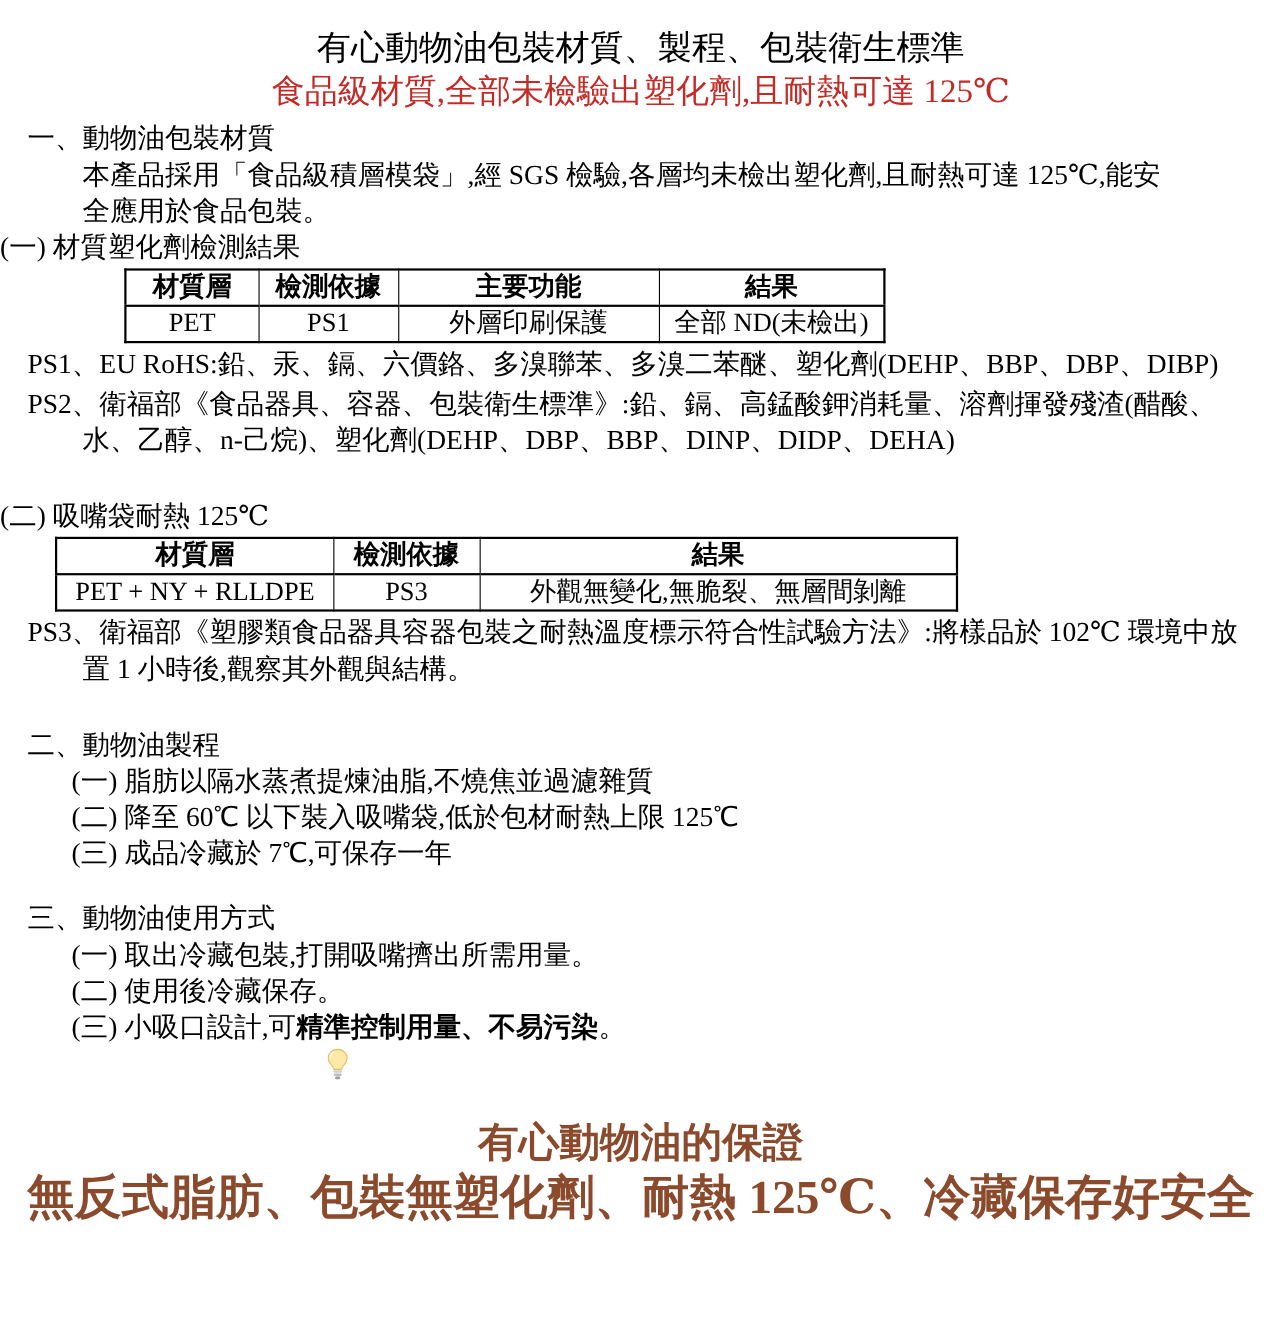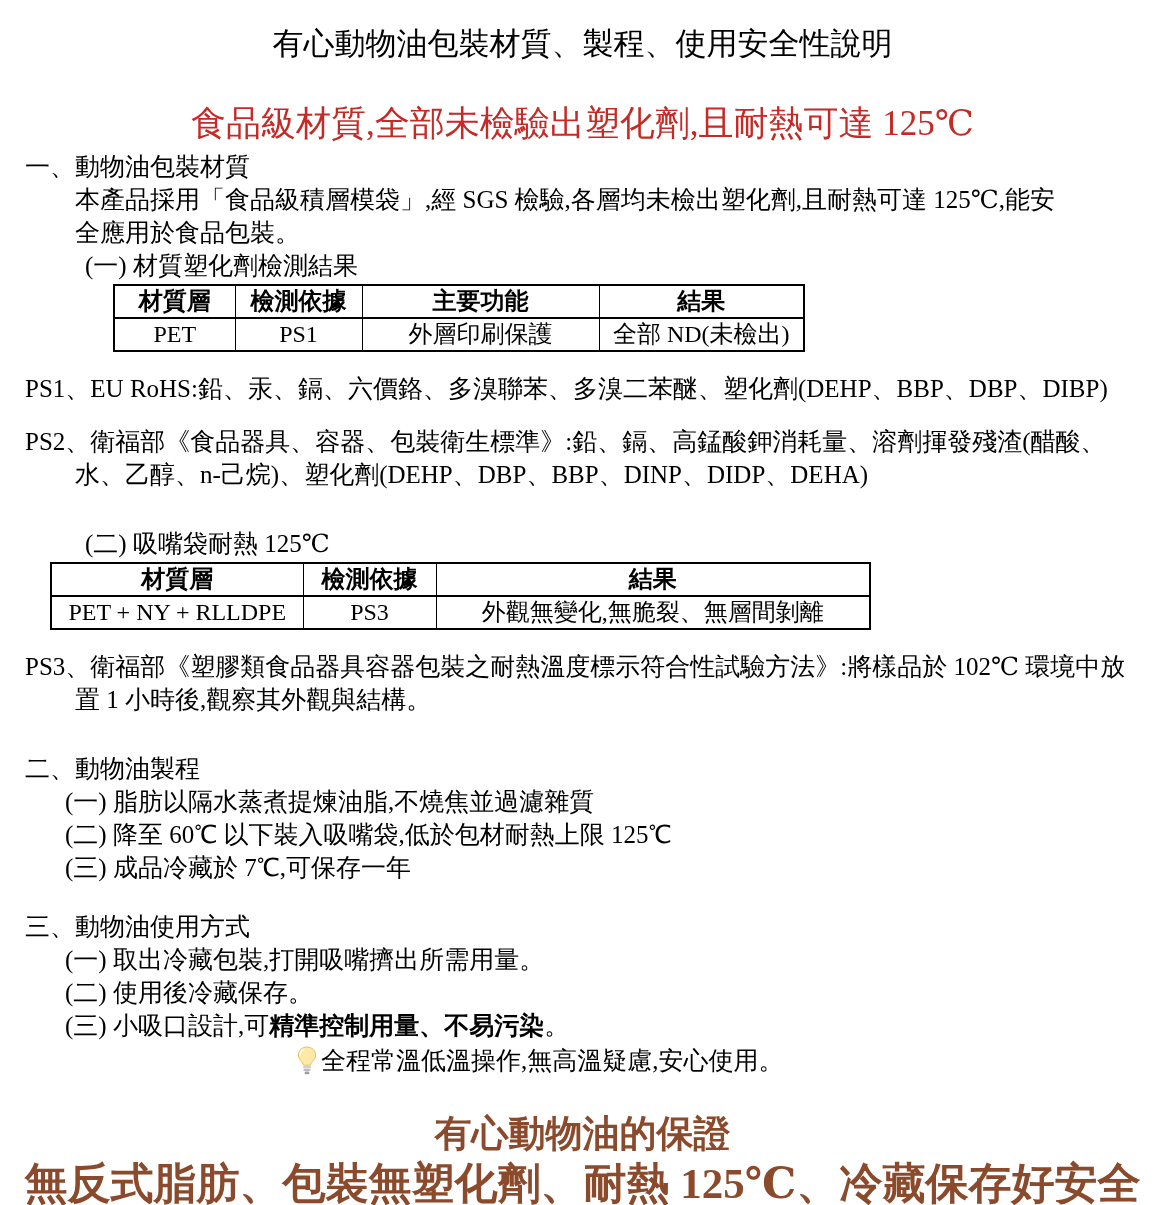--- a/index.html
+++ b/index.html
@@ -9,63 +9,63 @@
   html,body{margin:0;padding:0;}
   body{
     width:1165px;height:1205px;overflow:hidden;background:#ffffff;color:#000;
     font-family:"Liberation Serif","DejaVu Serif",serif;
     font-size:25px;line-height:33px;
   }
   .doc-title{
     text-align:center;font-size:31px;line-height:40px;padding-top:24px;font-weight:normal;margin:0;
   }
   .doc-subtitle{
-    text-align:center;font-size:35px;line-height:40px;margin-top:40px;color:var(--accent-red);
+    text-align:center;font-size:30px;line-height:40px;color:var(--accent-red);
   }
   .sec-heading{margin-left:25px;margin-top:6px;}
   .indent-body{margin-left:75px;}
-  .sub-heading{margin-left:85px;}
+  .sub-heading{}
   .list-item{margin-left:65px;font-family:Liberation Serif, serif;}
   table{
     border-collapse:collapse;border:2px solid #000;font-size:24px;table-layout:fixed;
   }
   th,td{
     border:1px solid #000;text-align:center;vertical-align:middle;
     height:31px;line-height:31px;padding:0 0;overflow:hidden;white-space:nowrap;
   }
   th{font-weight:bold;border-bottom:2px solid #000;}
   #material-test-table{width:690px;margin:2px 0 0 113px;}
   #material-test-table col:nth-child(1){width:121px;}
   #material-test-table col:nth-child(2){width:127px;}
   #material-test-table col:nth-child(3){width:237px;}
   #material-test-table col:nth-child(4){width:205px;}
   #heat-test-table{width:819px;margin:2px 0 0 50px;}
   #heat-test-table col:nth-child(1){width:252px;}
   #heat-test-table col:nth-child(2){width:133px;}
   #heat-test-table col:nth-child(3){width:434px;}
-  .footnote{margin-left:25px;margin-top:20px;}
+  .footnote{margin-left:25px;margin-top:3px;}
   .footnote-cont{margin-left:75px;}
   .gap-lg{margin-top:36px;}
   .gap-md{margin-top:26px;}
   .bold-run{font-weight:bold;}
   .note-line{margin-left:296px;margin-top:2px;display:flex;align-items:center;}
   .bulb{width:22px;height:30px;margin-right:3px;flex:0 0 auto;}
   .footer-title{
     text-align:center;color:var(--accent-brown);font-weight:bold;
     font-size:37px;line-height:46px;margin-top:34px;font-family:Liberation Serif, serif;
   }
   .footer-slogan{
     text-align:center;color:var(--accent-brown);font-weight:bold;
     font-size:43px;line-height:50px;margin-top:2px;
   }
 </style>
 </head>
 <body>
 
-<h1 class="doc-title">有心動物油包裝材質、製程、使用安全性說明</h1>
+<h1 class="doc-title">有心動物油包裝材質、製程、包裝衛生標準</h1>
 
 <div class="doc-subtitle">食品級材質,全部未檢驗出塑化劑,且耐熱可達 125℃</div>
 
 <div class="sec-heading">一、動物油包裝材質</div>
 <div class="indent-body">本產品採用「食品級積層模袋」,經 SGS 檢驗,各層均未檢出塑化劑,且耐熱可達 125℃,能安</div>
 <div class="indent-body">全應用於食品包裝。</div>
 <div class="sub-heading">(一) 材質塑化劑檢測結果</div>
 
 <table id="material-test-table">
   <colgroup>
@@ -134,17 +134,16 @@
 <div class="list-item"><span>(三) 小吸口設計,可</span><span class="bold-run">精準控制用量、不易污染</span><span>。</span></div>
 
 <div class="note-line">
   <svg class="bulb" viewBox="0 0 22 30" aria-hidden="true">
     <path d="M11 1 C5.4 1 2.4 5.2 2.4 9 c0 3.1 1.7 4.9 3 6.4 1.1 1.2 1.9 2.3 2.1 3.8 l7 0 c.2-1.5 1-2.6 2.1-3.8 1.3-1.5 3-3.3 3-6.4 C19.6 5.2 16.6 1 11 1 z" fill="#ffe9a8" stroke="#e3c05e" stroke-width="1"></path>
     <path d="M7.2 3.4 C5.4 4.4 4.2 6.4 4.1 8.4" fill="none" stroke="#fff7dd" stroke-width="1.6" stroke-linecap="round"></path>
     <rect x="7" y="20" width="8" height="2.3" rx="1.1" fill="#cfcfcf"></rect>
     <rect x="7.4" y="22.8" width="7.2" height="2.3" rx="1.1" fill="#bdbdbd"></rect>
     <rect x="8.6" y="25.6" width="4.8" height="2.6" rx="1.3" fill="#9e9e9e"></rect>
   </svg>
-  <span>全程常溫低溫操作,無高溫疑慮,安心使用。</span>
 </div>
 
 <div class="footer-title">有心動物油的保證</div>
 <div class="footer-slogan">無反式脂肪、包裝無塑化劑、耐熱 125℃、冷藏保存好安全</div>
 
 </body></html>

